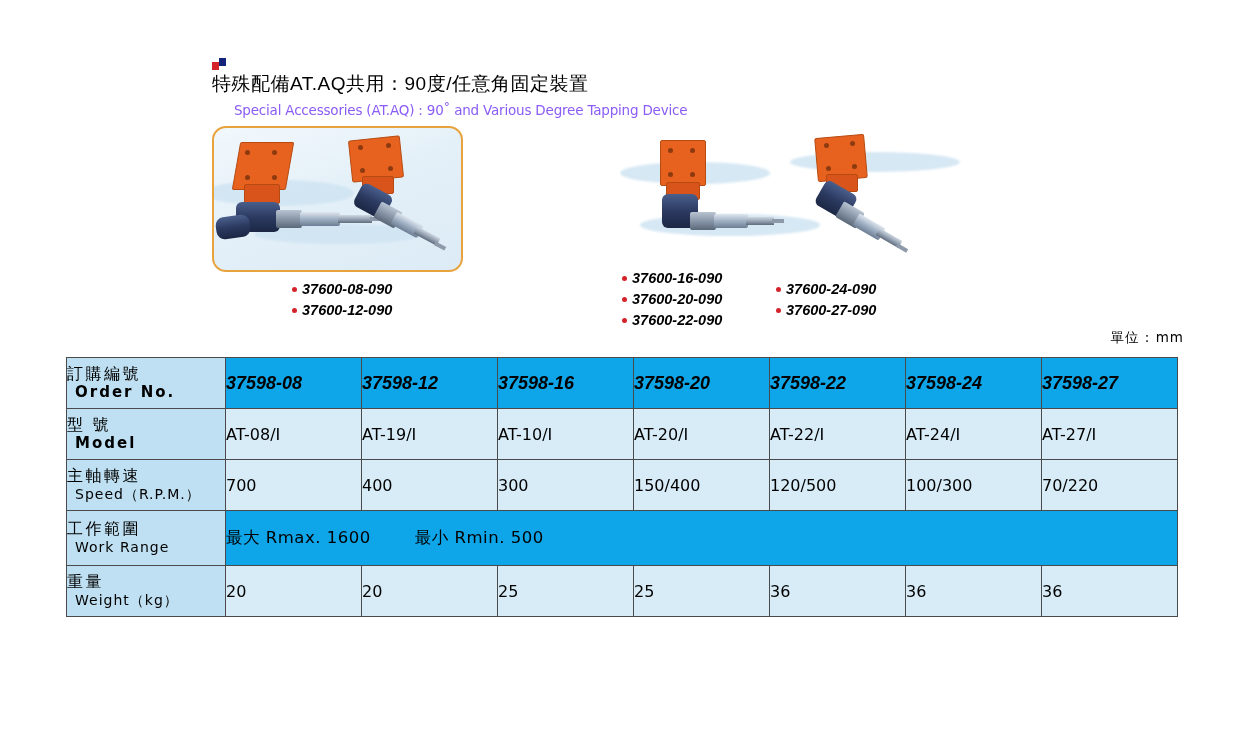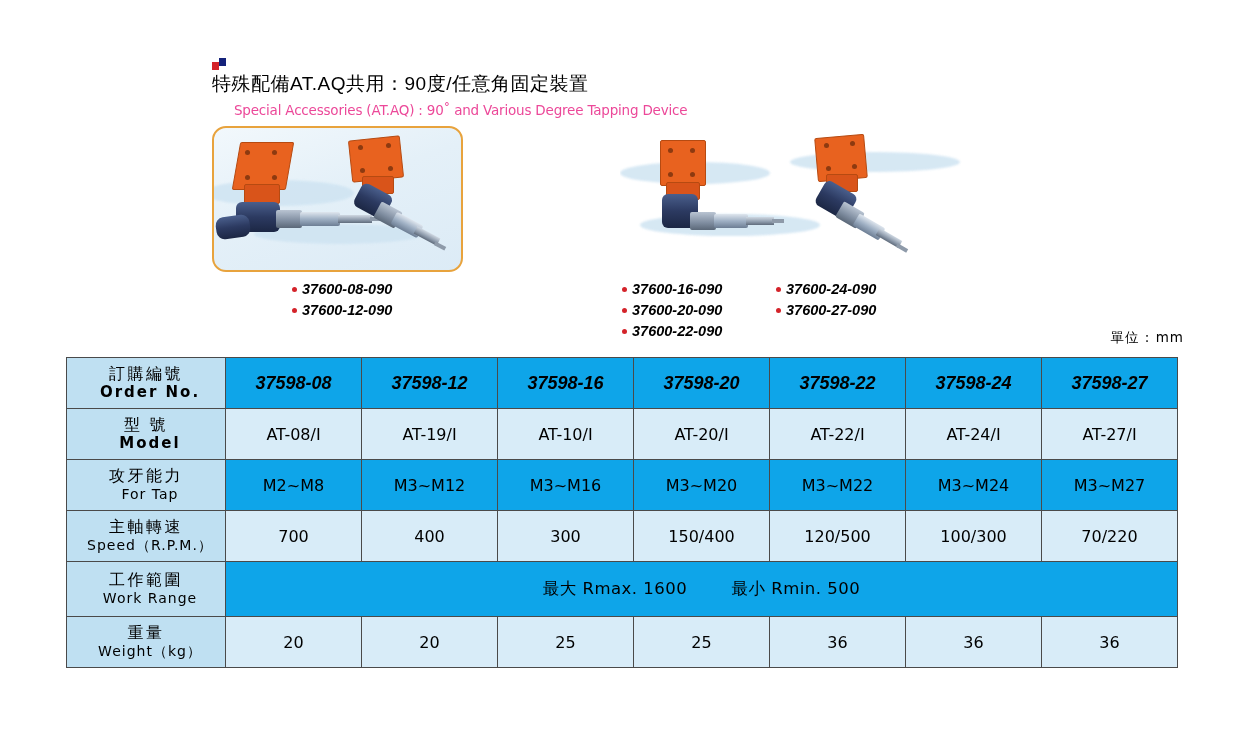--- a/index.html
+++ b/index.html
@@ -52,21 +52,21 @@
     letter-spacing: 0.5px;
     color: #000;
     white-space: nowrap;
   }
   .heading-en {
     margin-top: 5px;
     margin-left: 22px;
     font-size: 13.5px;
     font-family: "DejaVu Sans", sans-serif;
     letter-spacing: -0.2px;
-    color: #ec4899;
+    color: #8b5cf6;
     white-space: nowrap;
   }
 
   
   .photo-panel {
     position: absolute;
     border: 2px solid #e8a33d;
     border-radius: 14px;
     background: linear-gradient(160deg, #f2f8fc 0%, #e4f0f8 45%, #dcebf6 100%);
     overflow: hidden;
@@ -152,21 +152,21 @@
     margin-bottom: 5px;
   }
   .cap-dot {
     width: 5px; height: 5px;
     border-radius: 50%;
     background: #d4232a;
     margin-right: 5px;
     flex: none;
   }
   .cap-left  { left: 292px; top: 281px; }
-  .cap-mid   { left: 622px; top: 281px; text-align: right; }
+  .cap-mid   { left: 622px; top: 270px; text-align: right; }
   .cap-right { left: 776px; top: 281px; }
 
   
   .unit-note {
     position: absolute;
     right: 56px;
     top: 329px;
     font-size: 13.5px;
     font-family: "DejaVu Sans", sans-serif;
     letter-spacing: 1px;
@@ -177,21 +177,20 @@
   table.spec {
     position: absolute;
     left: 66px;
     top: 357px;
     width: 1112px;
     border-collapse: collapse;
     table-layout: fixed;
   }
   table.spec td {
     border: 1px solid #4a4a4a;
-    text-align: center;
     vertical-align: middle;
     padding: 0;
     height: 50px;
     font-size: 16px;
     font-family: "DejaVu Sans", sans-serif;
     color: #000;
   }
   td.rowhead {
     width: 158px;
     background: #bfe0f2;
@@ -381,33 +380,20 @@
       </td>
       <td class="datacell">AT-08/I</td>
       <td class="datacell">AT-19/I</td>
       <td class="datacell">AT-10/I</td>
       <td class="datacell">AT-20/I</td>
       <td class="datacell">AT-22/I</td>
       <td class="datacell">AT-24/I</td>
       <td class="datacell">AT-27/I</td>
     </tr>
 
-    <tr>
-      <td class="rowhead">
-        <span class="rh-cn">攻牙能力</span>
-        <span class="rh-en">For Tap</span>
-      </td>
-      <td class="datacell plain">M2~M8</td>
-      <td class="datacell plain">M3~M12</td>
-      <td class="datacell plain">M3~M16</td>
-      <td class="datacell plain">M3~M20</td>
-      <td class="datacell plain">M3~M22</td>
-      <td class="datacell plain">M3~M24</td>
-      <td class="datacell plain">M3~M27</td>
-    </tr>
 
     <tr>
       <td class="rowhead">
         <span class="rh-cn">主軸轉速</span>
         <span class="rh-en">Speed（R.P.M.）</span>
       </td>
       <td class="datacell">700</td>
       <td class="datacell">400</td>
       <td class="datacell">300</td>
       <td class="datacell">150/400</td>

